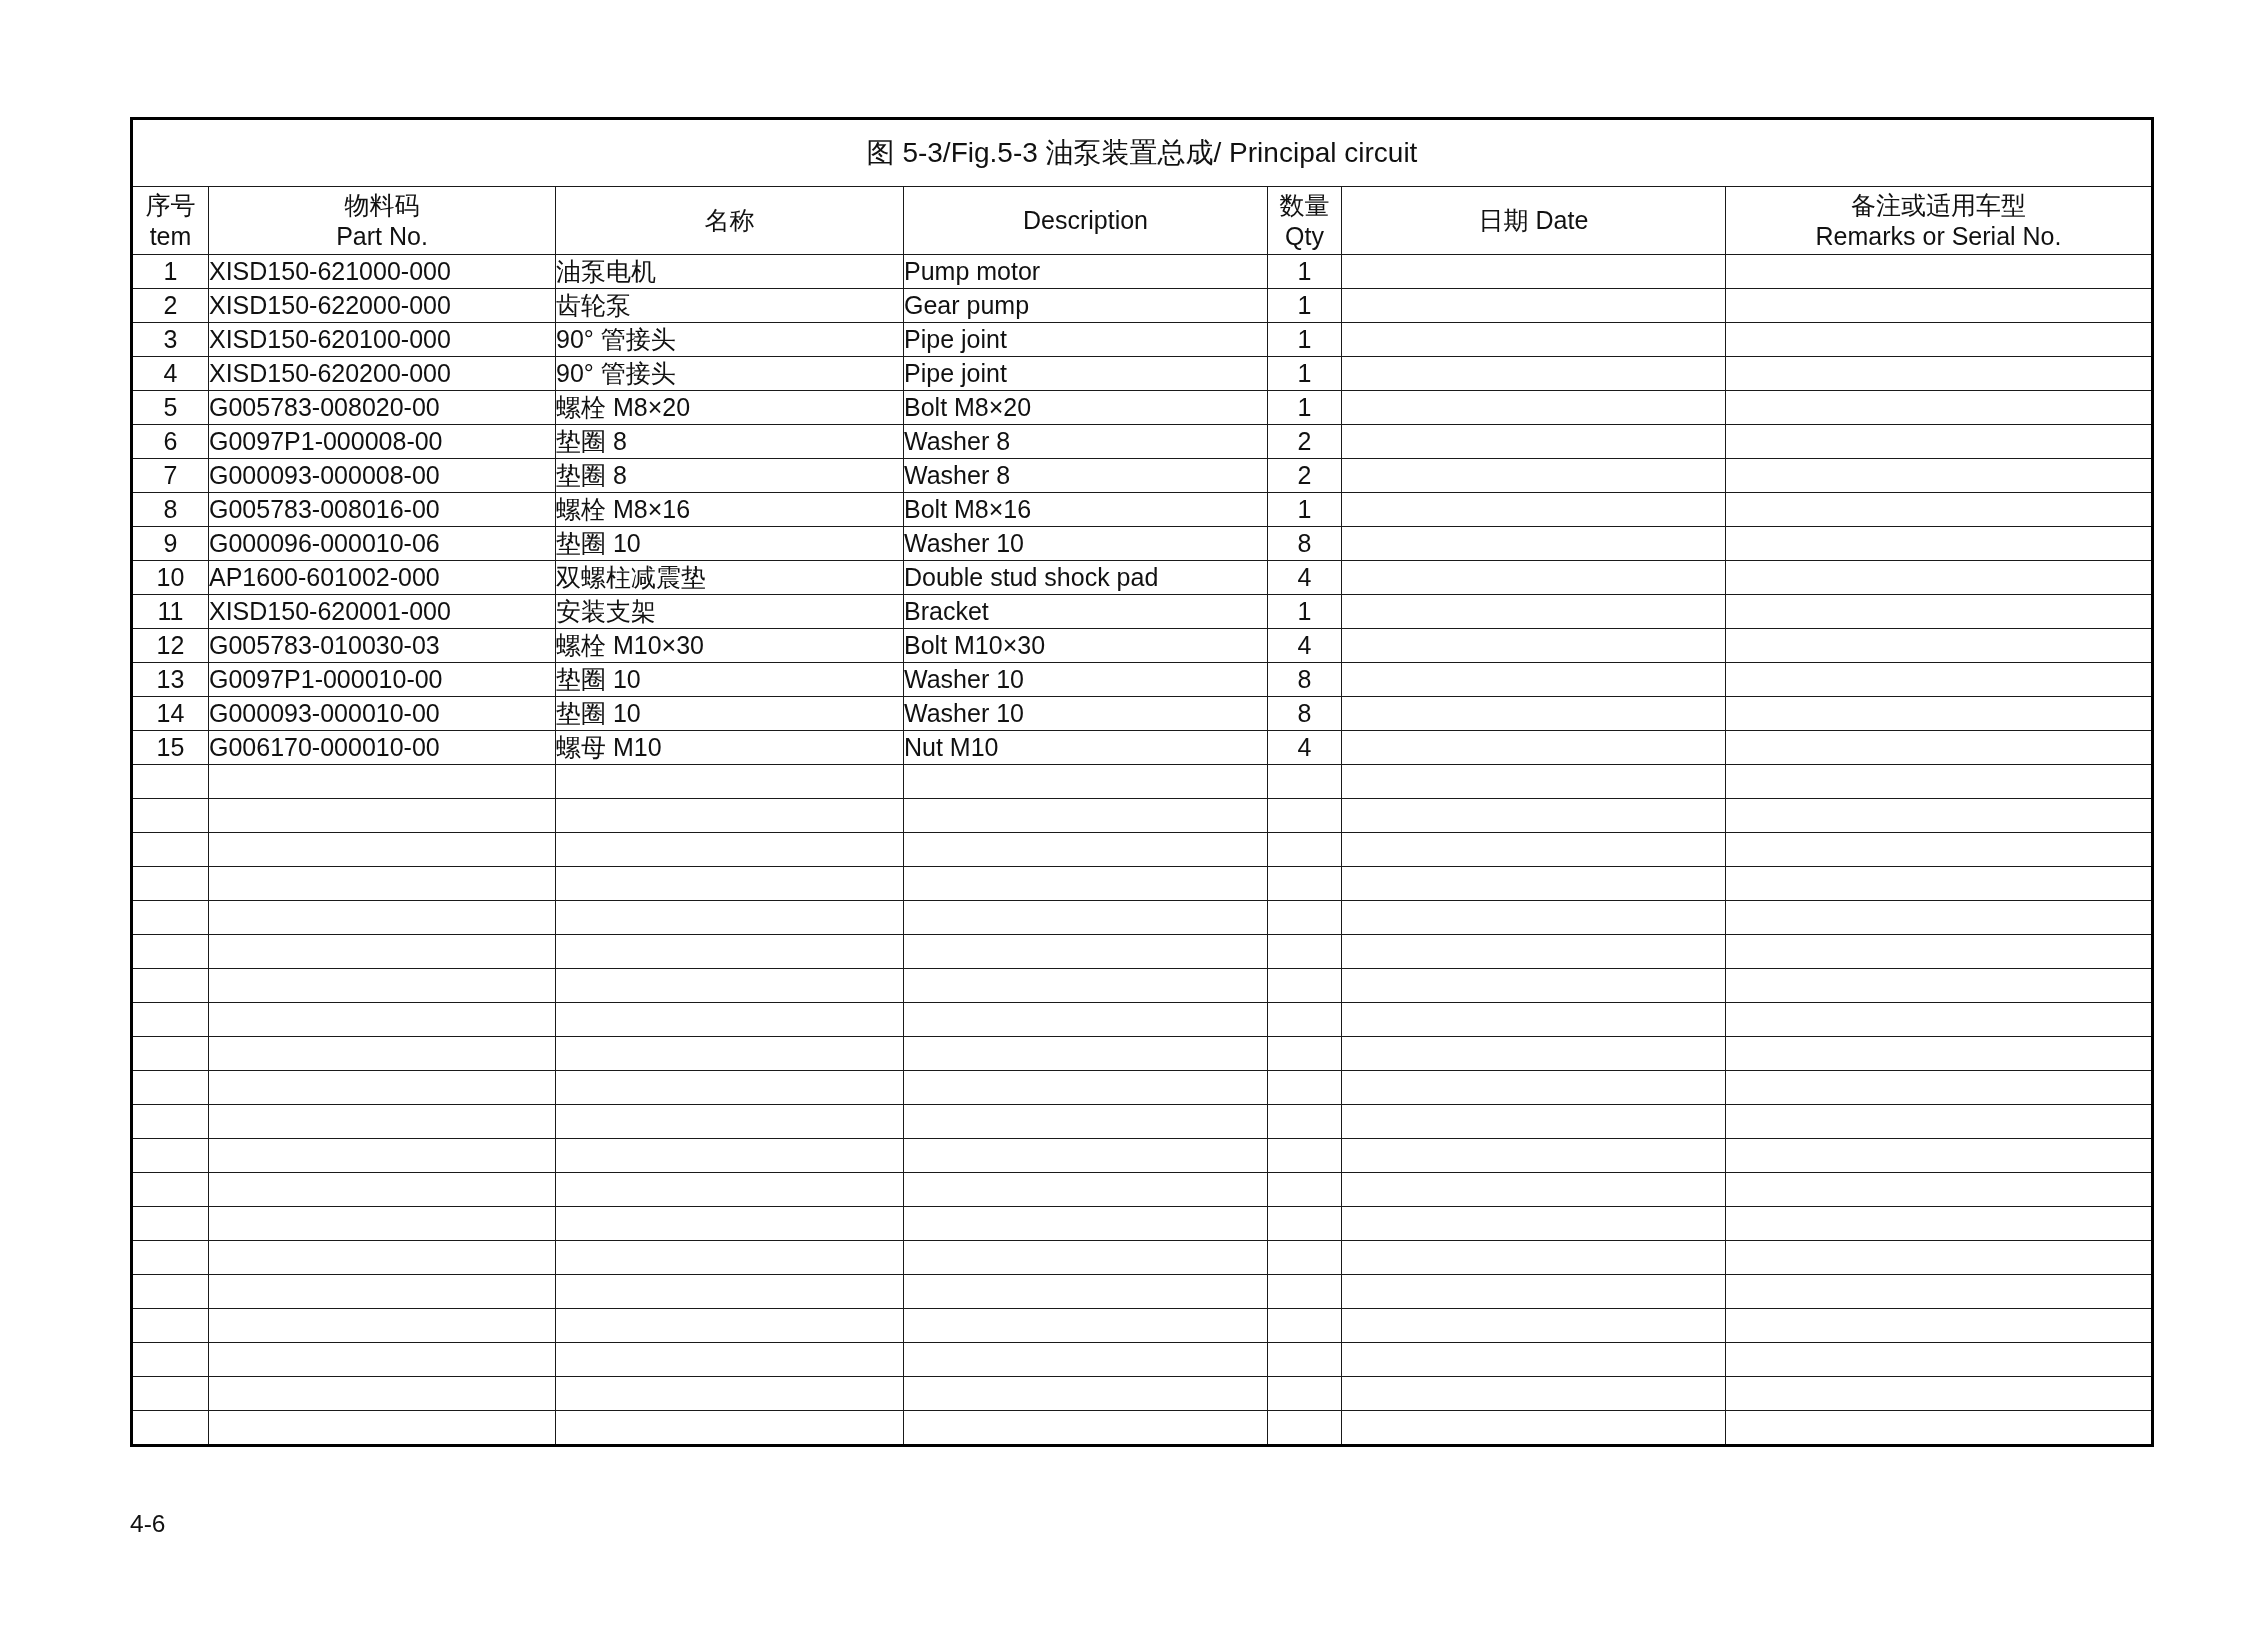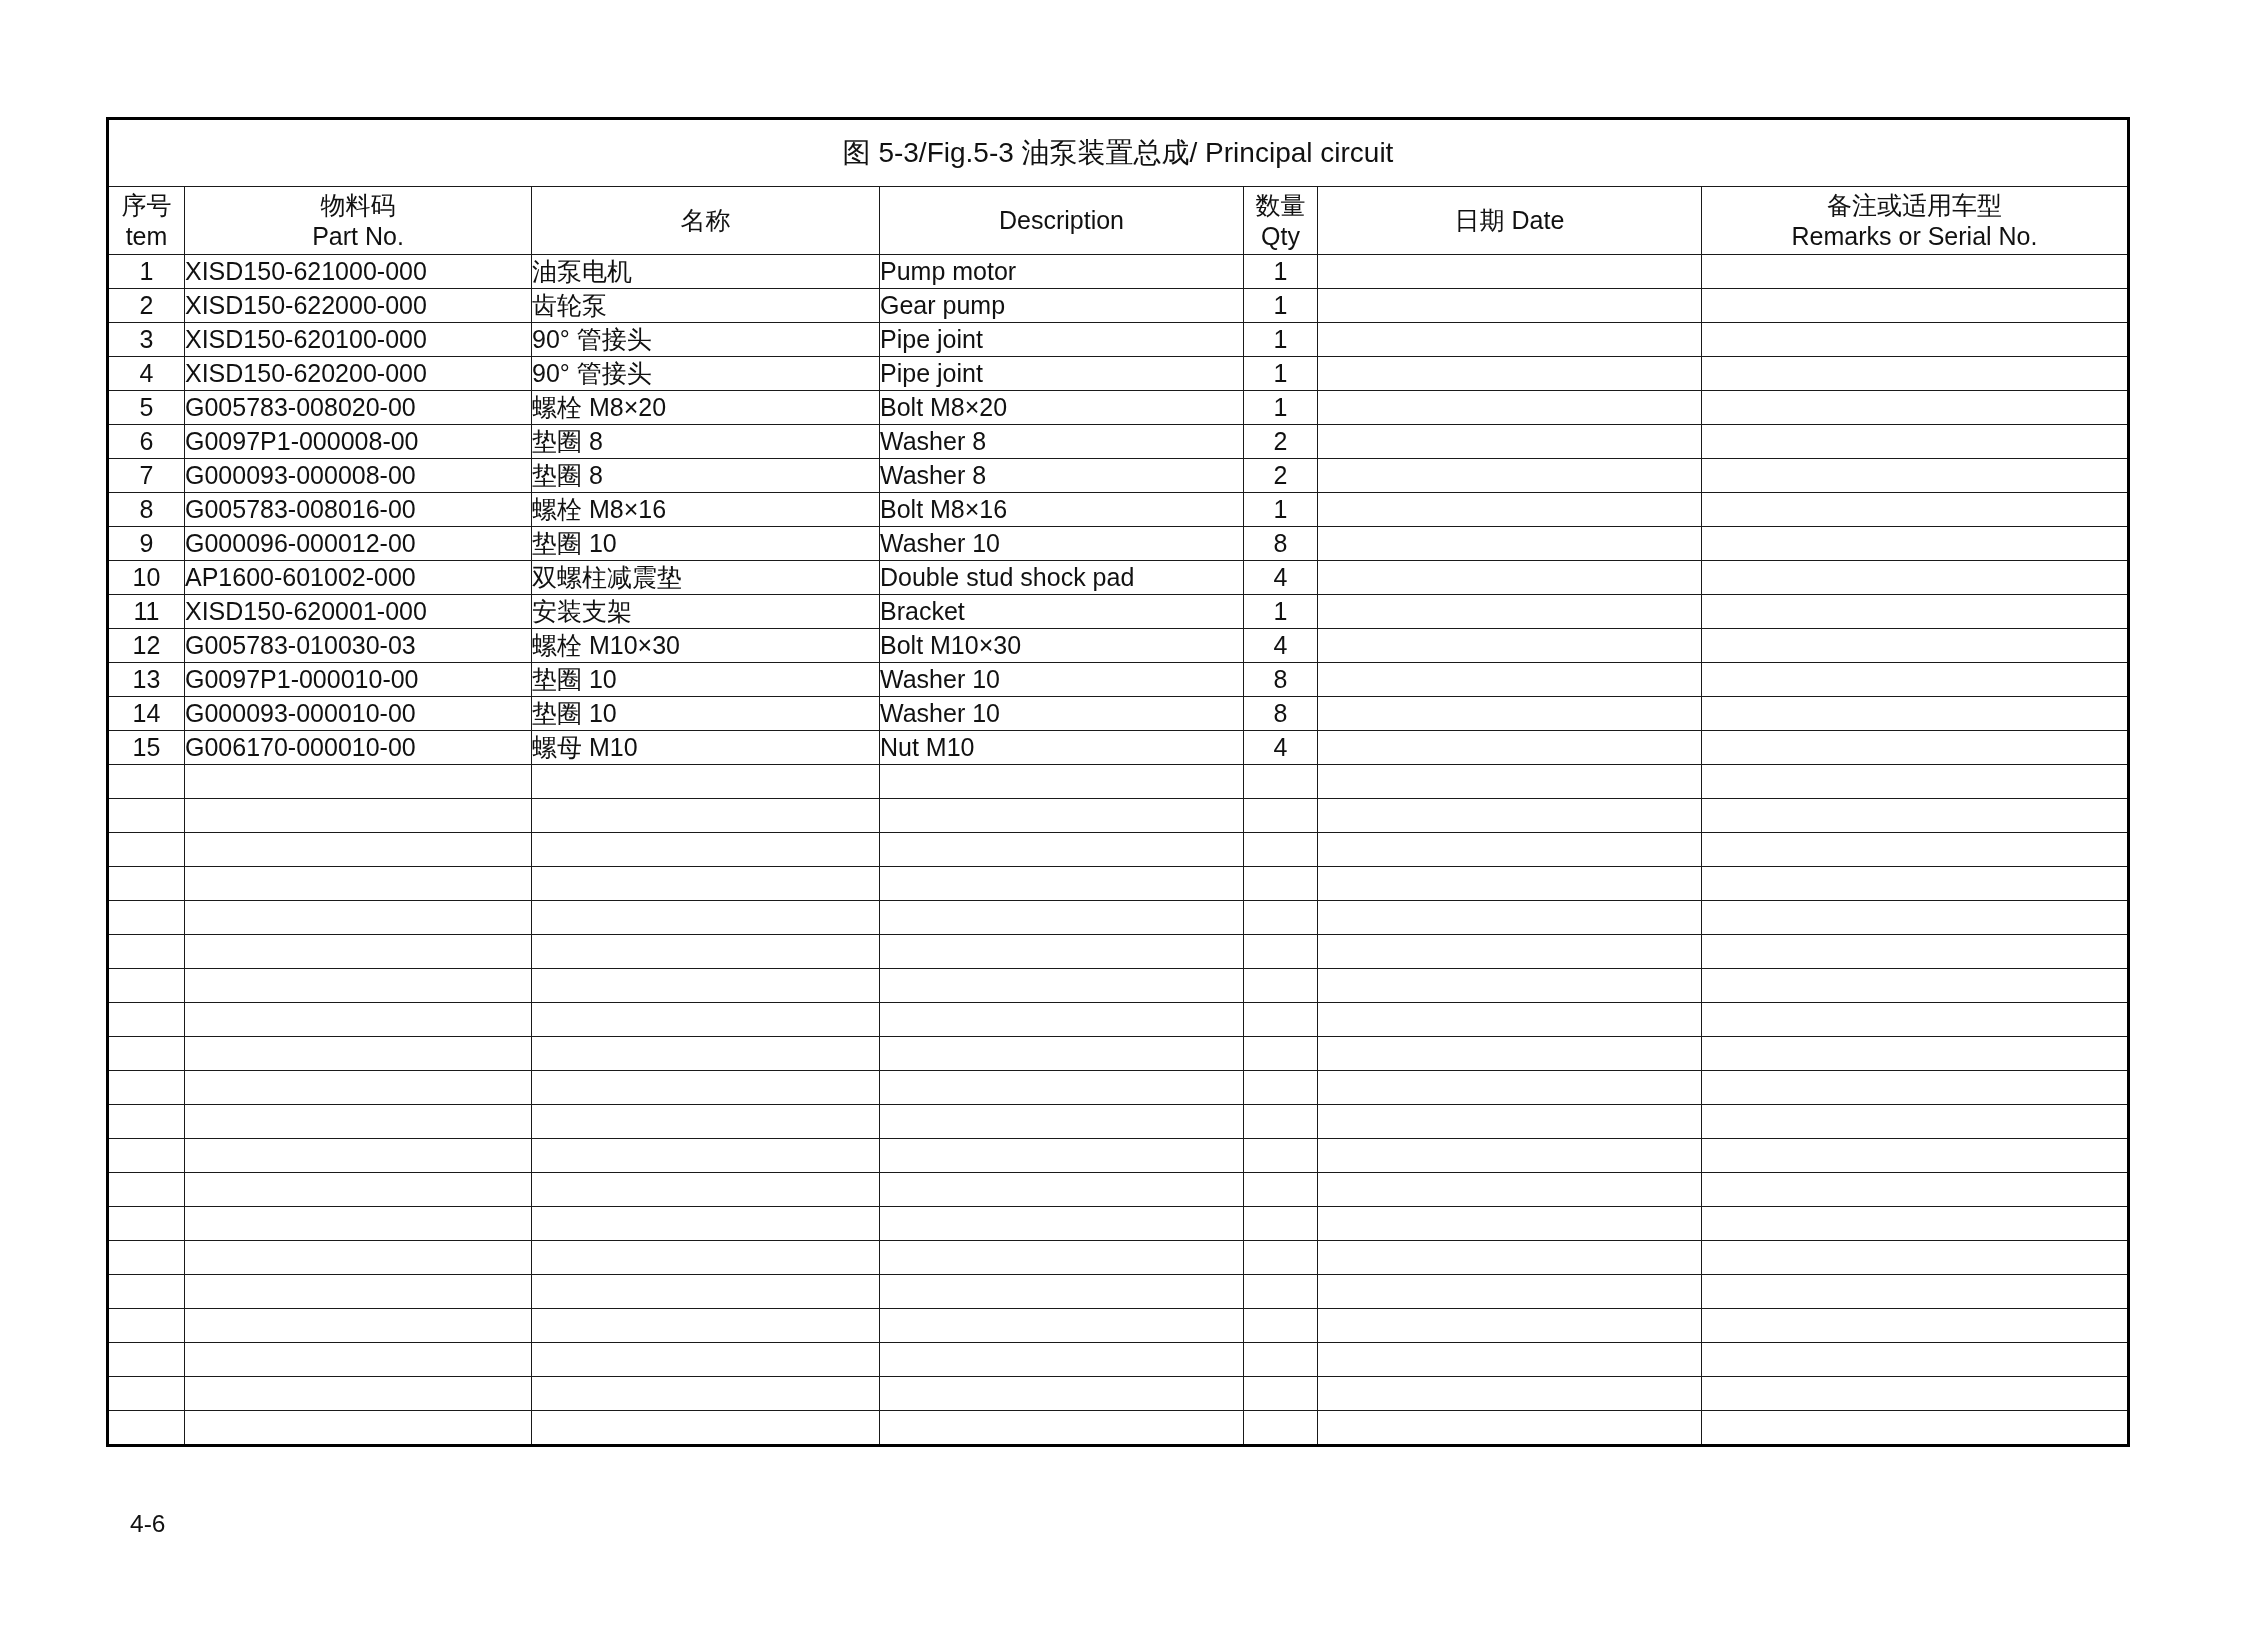--- a/index.html
+++ b/index.html
@@ -1,18 +1,18 @@
 <!DOCTYPE html>
 <html style="font-size:12.3px"><head>
 <meta charset="utf-8">
 <style>
   html, body { margin: 0; padding: 0; background: #ffffff; }
   body { width: 2261px; height: 1635px; position: relative; overflow: hidden;
          font-family: "Liberation Sans", "DejaVu Sans", sans-serif; color: #111; }
-  .sheet { position: absolute; left: 106px; top: 117px; width: 2020px; }
+  .sheet { position: absolute; left: 130px; top: 117px; width: 2020px; }
   table.parts { border-collapse: collapse; width: 2020px; table-layout: fixed;
                 border: 3.8px solid #000; }
   table.parts td, table.parts th { border: 1.5px solid #1a1a1a; padding: 0; font-weight: normal; }
   .title-cell { height: 66px; text-align: center; font-size: 28px; vertical-align: middle; }
   .hdr th { height: 67px; font-size: 25px; line-height: 31px; text-align: center; vertical-align: middle; }
   tr.row td { height: 33px; font-size: 25px; line-height: 31px; vertical-align: middle; white-space: nowrap; overflow: hidden; }
   td.c-no, td.c-qty { text-align: center; }
   td.c-part, td.c-name, td.c-desc { padding-left: 7.7px; }
   .page-no { position: absolute; left: 130px; top: 1510px; font-size: 24.5px; }
 </style>
@@ -124,21 +124,21 @@
           <td class="c-no">8</td>
           <td class="c-part">G005783-008016-00</td>
           <td class="c-name">螺栓 M8×16</td>
           <td class="c-desc">Bolt M8×16</td>
           <td class="c-qty">1</td>
           <td class="c-date"></td>
           <td class="c-rem"></td>
         </tr>
         <tr class="row">
           <td class="c-no">9</td>
-          <td class="c-part">G000096-000012-00</td>
+          <td class="c-part">G000096-000010-06</td>
           <td class="c-name">垫圈 10</td>
           <td class="c-desc">Washer 10</td>
           <td class="c-qty">8</td>
           <td class="c-date"></td>
           <td class="c-rem"></td>
         </tr>
         <tr class="row">
           <td class="c-no">10</td>
           <td class="c-part">AP1600-601002-000</td>
           <td class="c-name">双螺柱减震垫</td>

